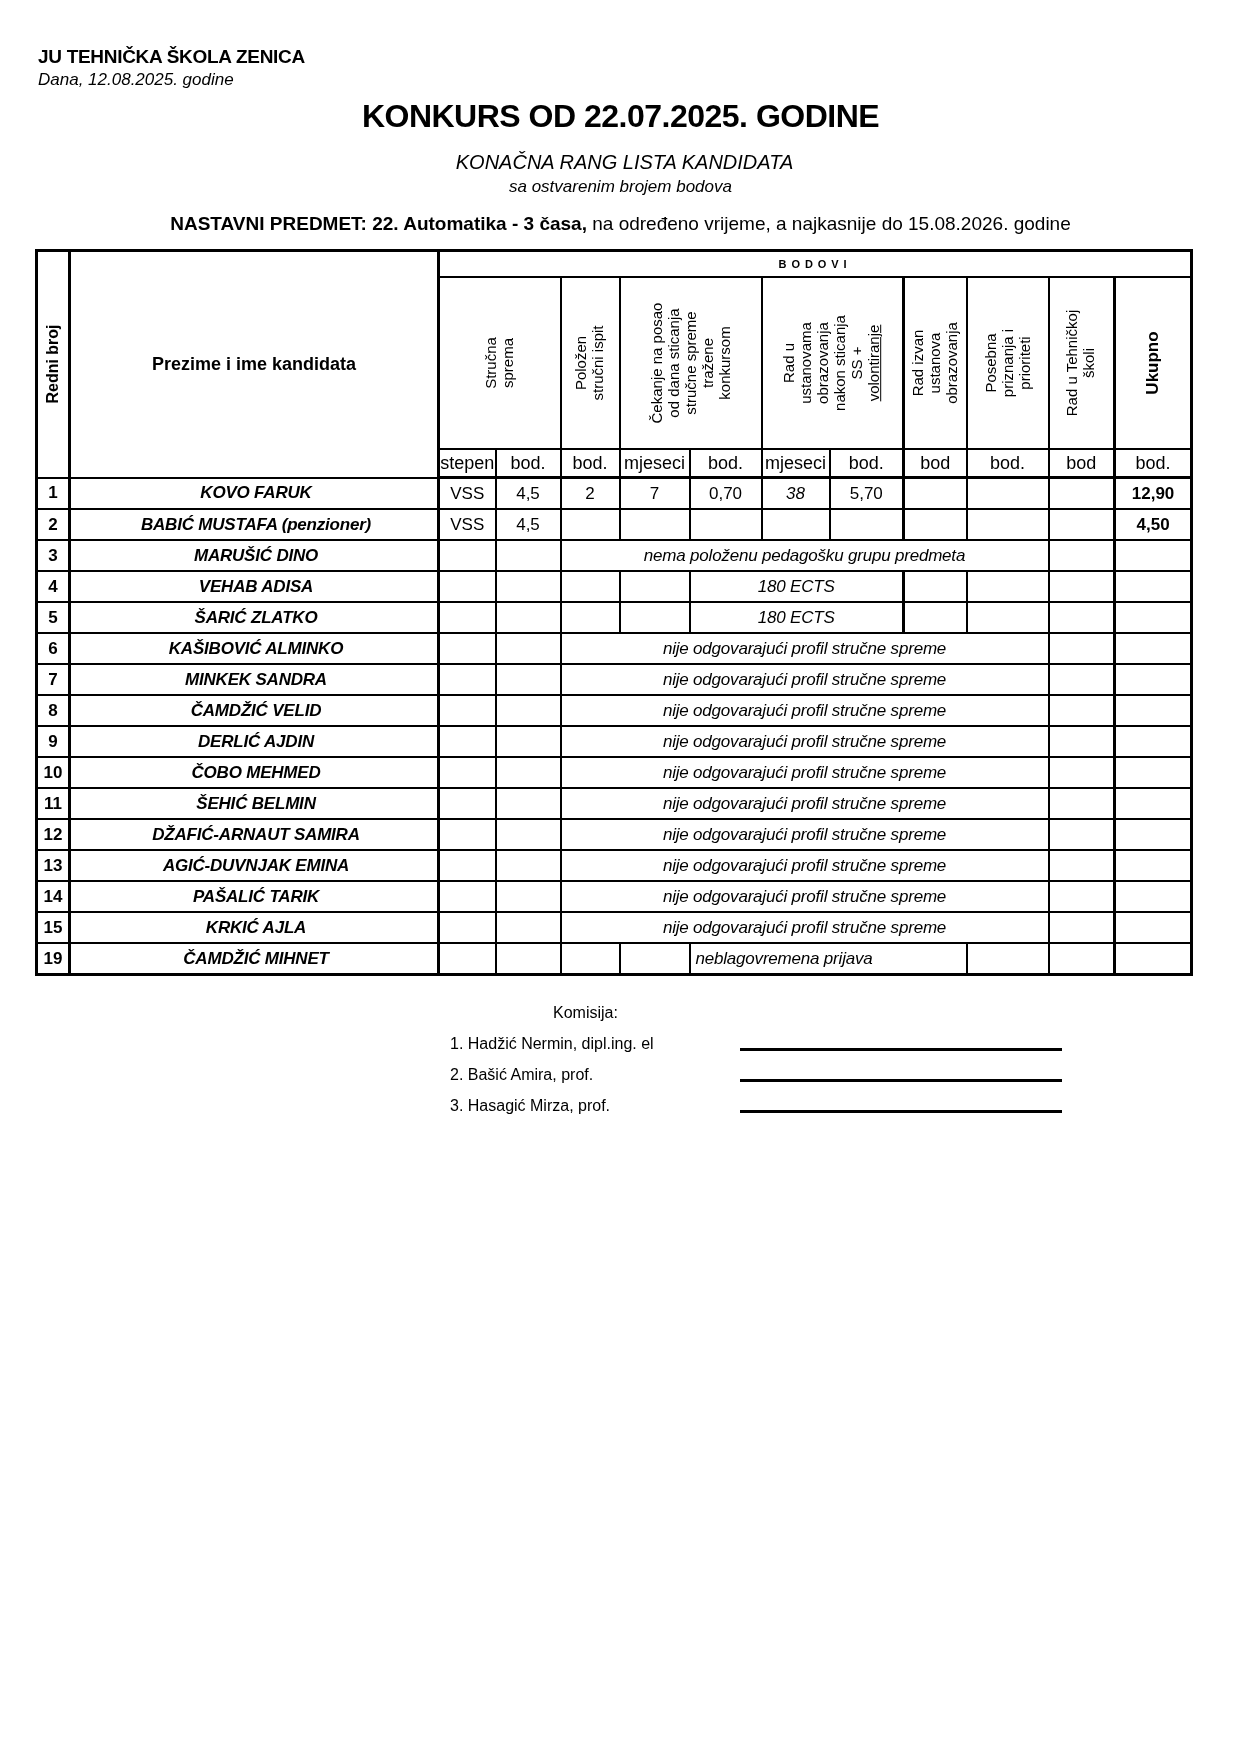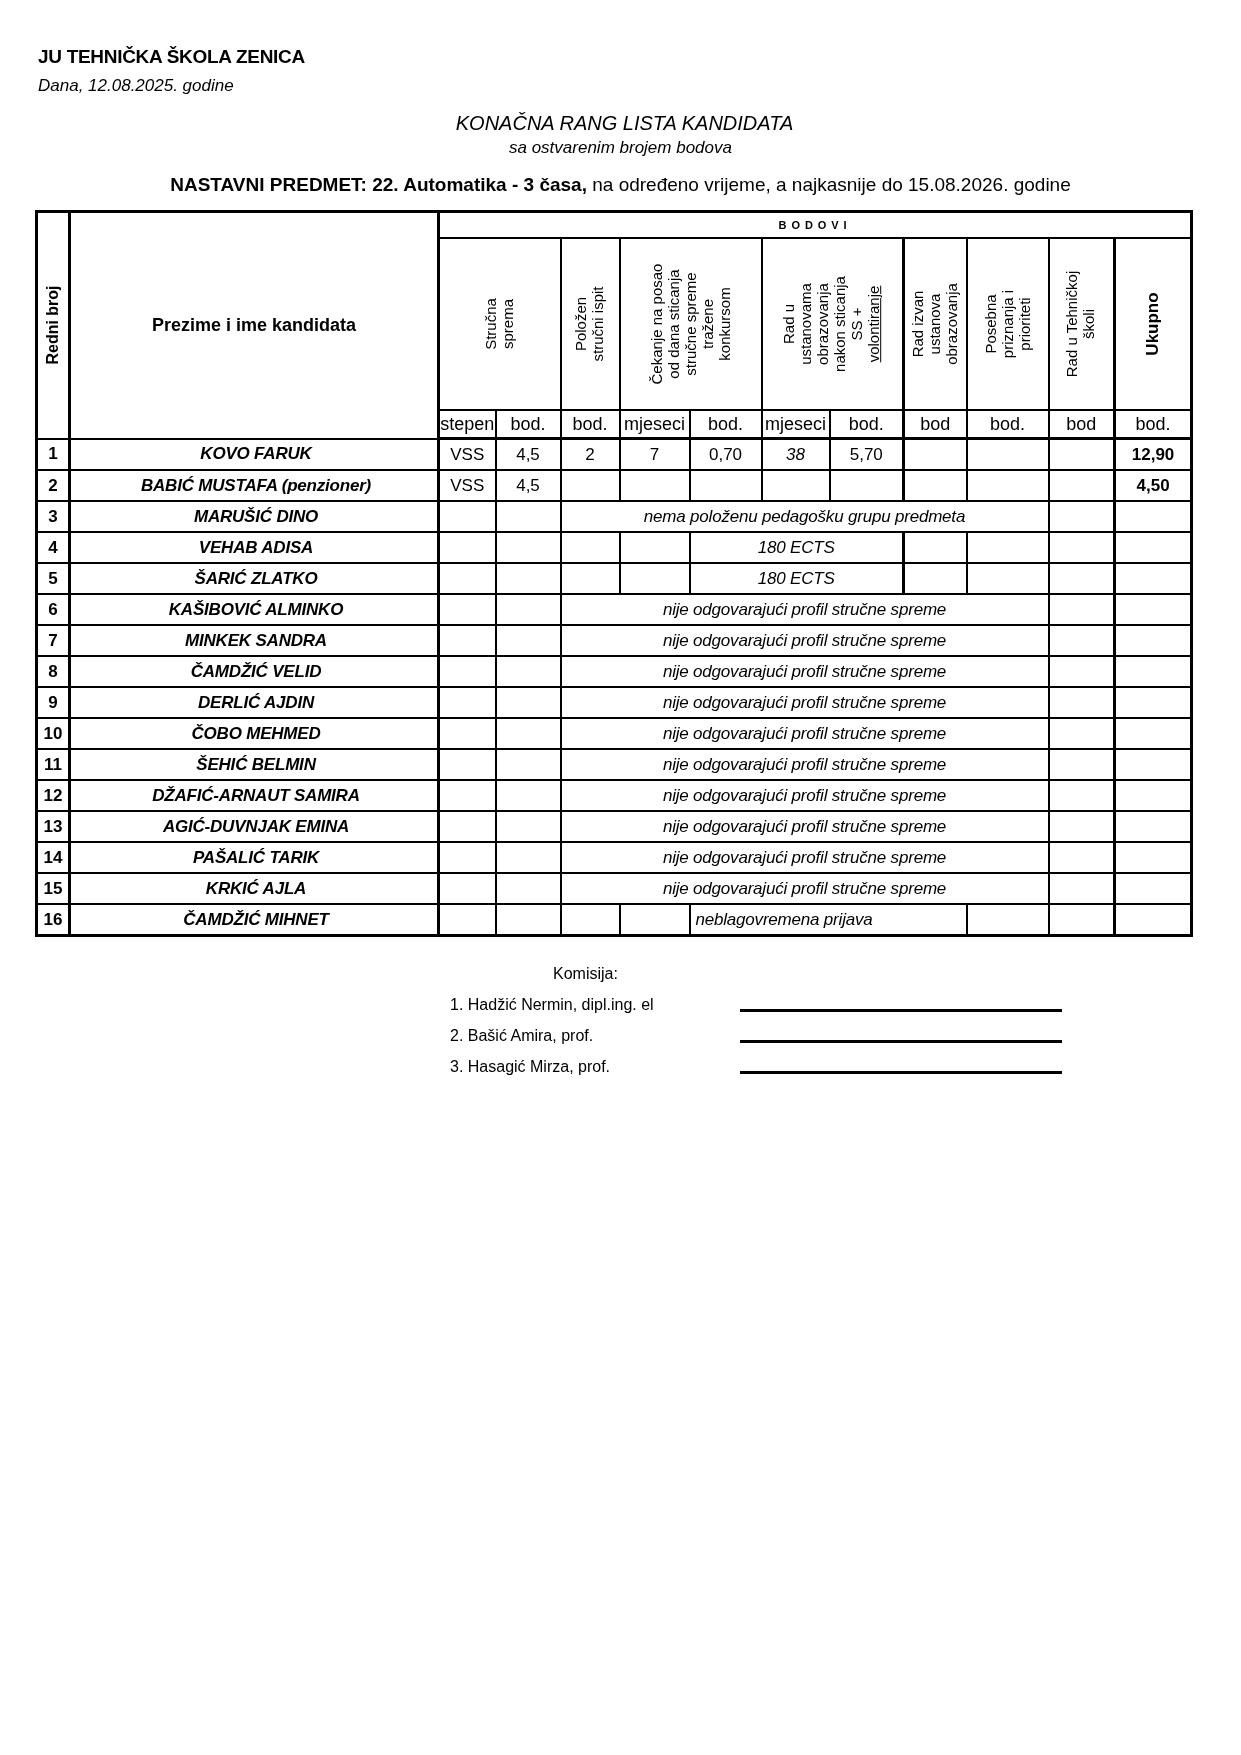--- a/index.html
+++ b/index.html
@@ -4,21 +4,21 @@
 <style>
   html,body { margin:0; padding:0; background:#ffffff; }
   body {
     width:1241px; min-height:1755px;
     font-family:"Liberation Sans", sans-serif;
     color:#000;
   }
   .page { position:relative; width:1241px; min-height:1755px; }
 
   .school   { padding-top:46px; margin-left:38px; font-size:19px; font-weight:bold; letter-spacing:-0.3px; }
-  .dateline { margin-left:38px; margin-top:8px; font-size:17px; font-style:italic; }
+  .dateline { margin-left:38px; margin-top:2px; font-size:17px; font-style:italic; }
   .title    { text-align:center; margin-top:8px; font-size:32px; font-weight:bold; letter-spacing:-0.5px; }
   .subtitle { text-align:center; margin-top:16px; font-size:20px; font-style:italic;padding-left:8px; }
   .subtitle2{ text-align:center; margin-top:3px;  font-size:17px; font-style:italic; }
   .subject  { text-align:center; margin-top:16px; font-size:19px; }
   .subject .b { font-weight:bold; }
 
   table.rank {
     margin-left:35px; margin-top:14px;
     border-collapse:collapse; table-layout:fixed;
     width:1155px;
@@ -62,20 +62,21 @@
   .member-name { margin-left:450px; width:290px; font-size:16px; }
   .sig-line { width:322px; border-bottom:3px solid #000; margin-bottom:2px; }
 </style>
 </head>
 <body>
 
 <div class="page">
 
   <div class="school">JU TEHNIČKA ŠKOLA ZENICA</div>
   <div class="dateline">Dana, 12.08.2025. godine</div>
+  <div class="title">KONKURS OD 22.07.2025. GODINE</div>
   <div class="subtitle">KONAČNA RANG LISTA KANDIDATA</div>
   <div class="subtitle2">sa ostvarenim brojem bodova</div>
   <div class="subject">
     <span class="b">NASTAVNI PREDMET: 22. Automatika - 3 časa,</span><span> na određeno vrijeme, a najkasnije do 15.08.2026. godine</span>
   </div>
 
   <table class="rank">
     <colgroup>
       <col style="width:33px">
         <col style="width:369px">
@@ -289,21 +290,21 @@
         <tr>
           <td class="num">15</td>
           <td class="namecell hl">KRKIĆ AJLA</td>
           <td class="hl"></td>
           <td class=""></td>
           <td colspan="7" class="note">nije odgovarajući profil stručne spreme</td>
           <td class=""></td>
           <td class="hl"></td>
         </tr>
         <tr>
-          <td class="num">16</td>
+          <td class="num">19</td>
           <td class="namecell hl">ČAMDŽIĆ MIHNET</td>
           <td class="hl"></td>
           <td class=""></td>
           <td class=""></td>
           <td class=""></td>
           <td colspan="4" class="note left">neblagovremena prijava</td>
           <td class=""></td>
           <td class=""></td>
           <td class="hl"></td>
         </tr>

